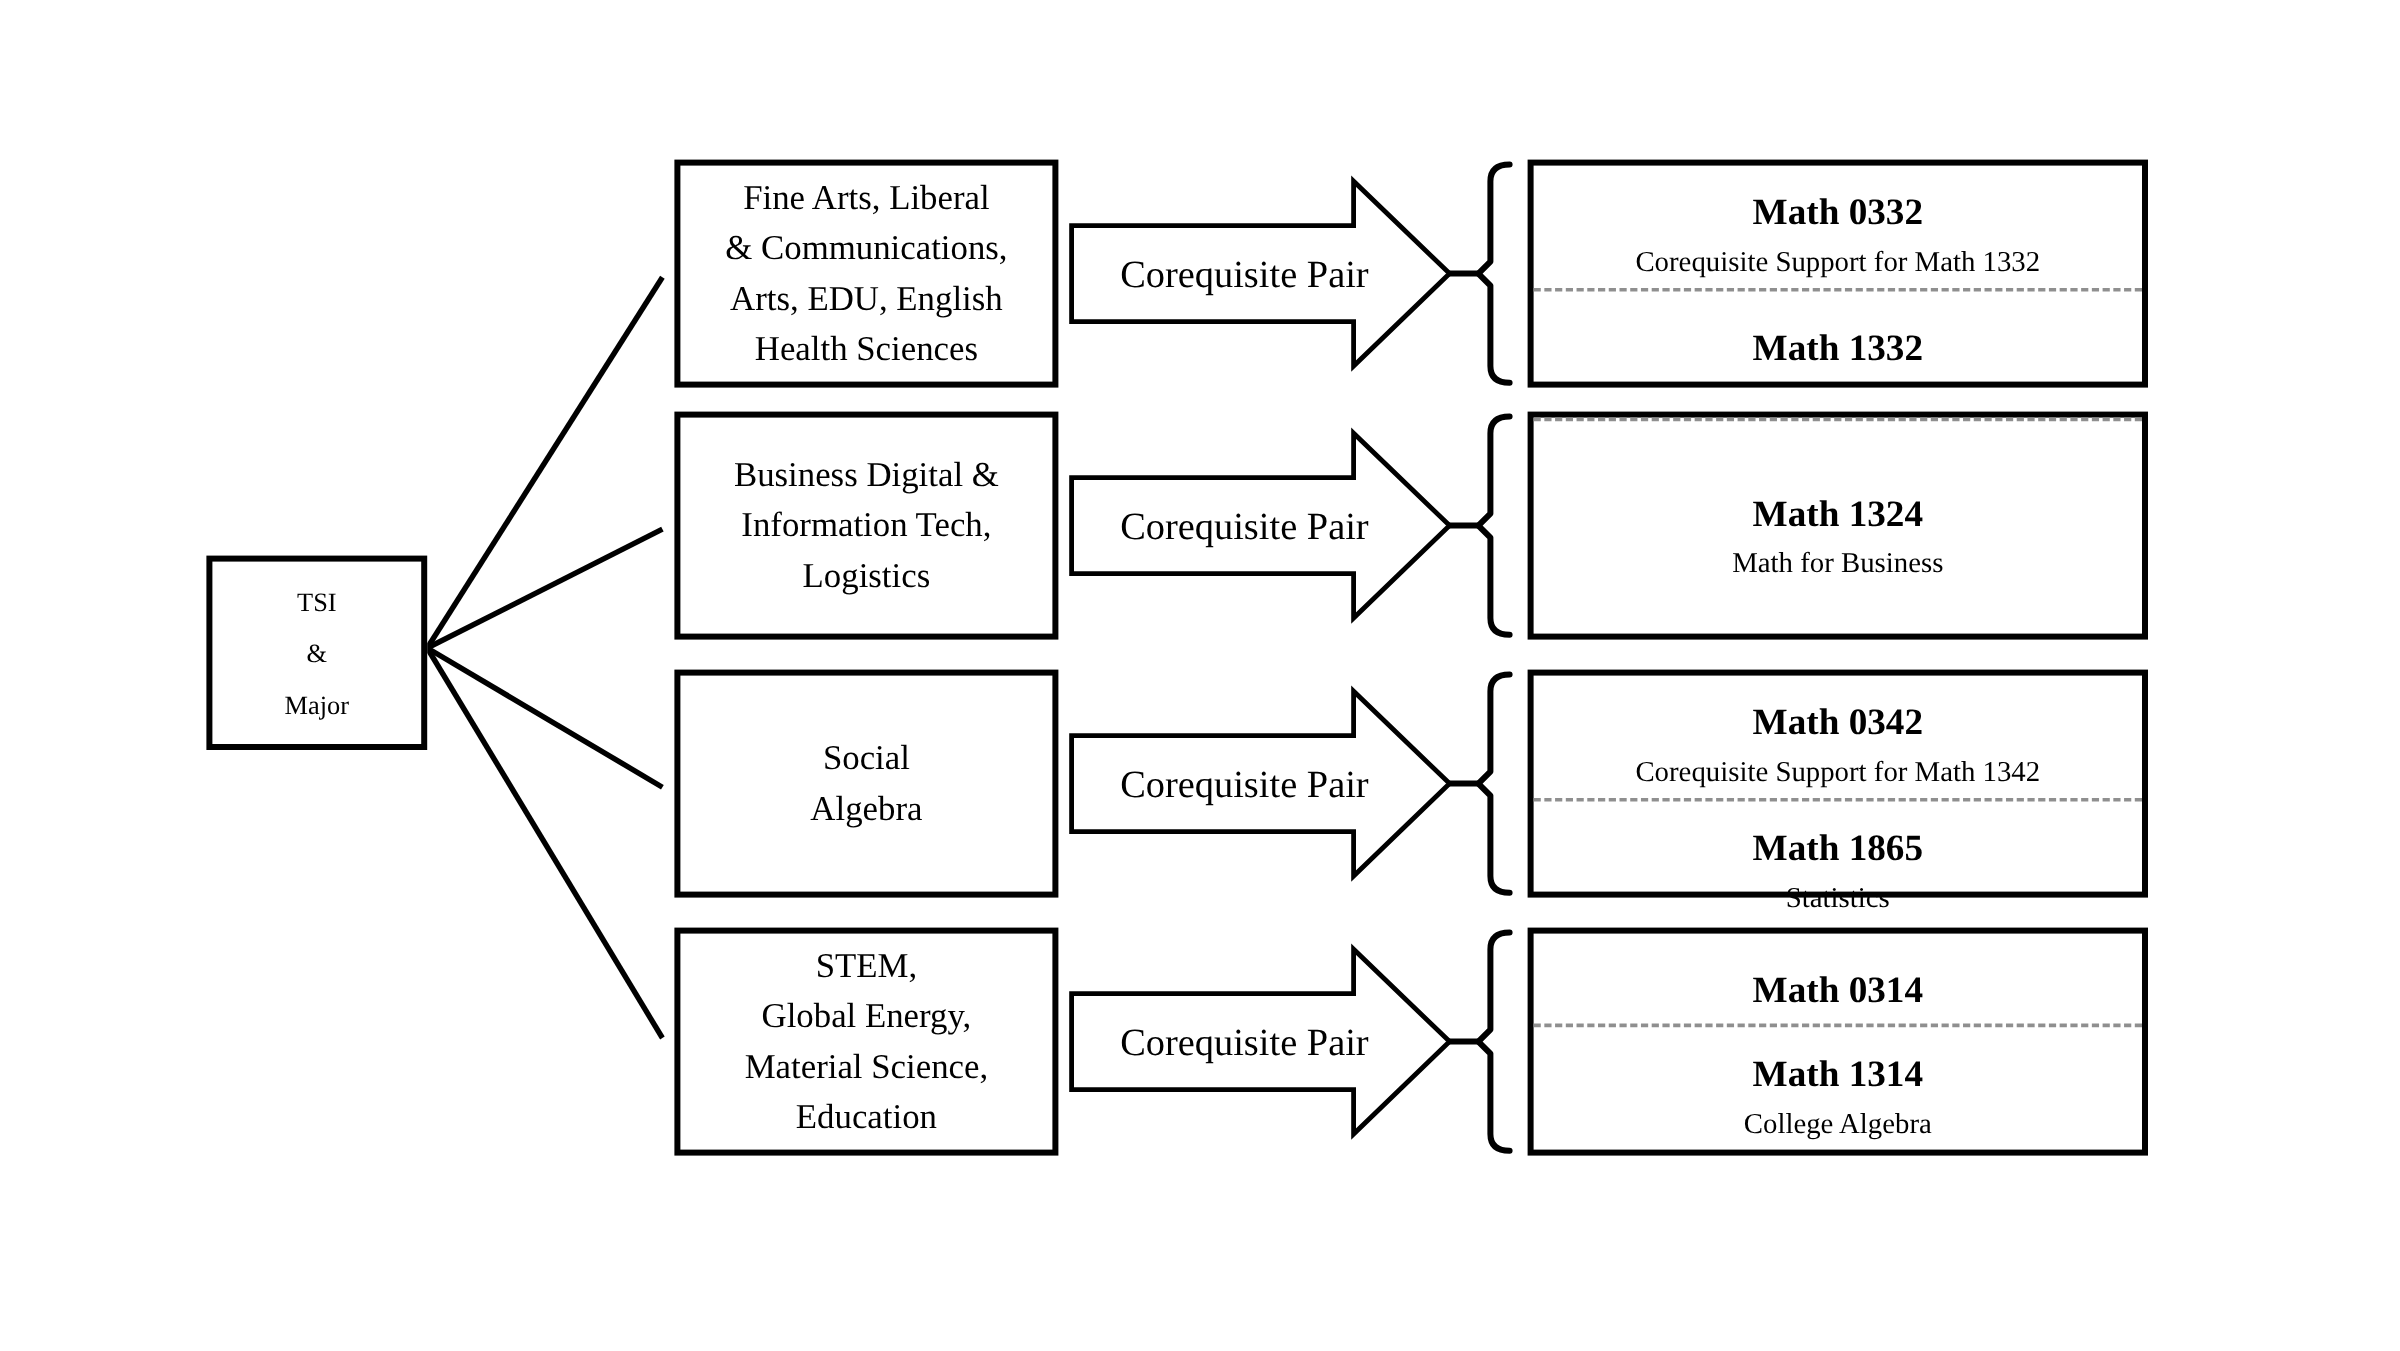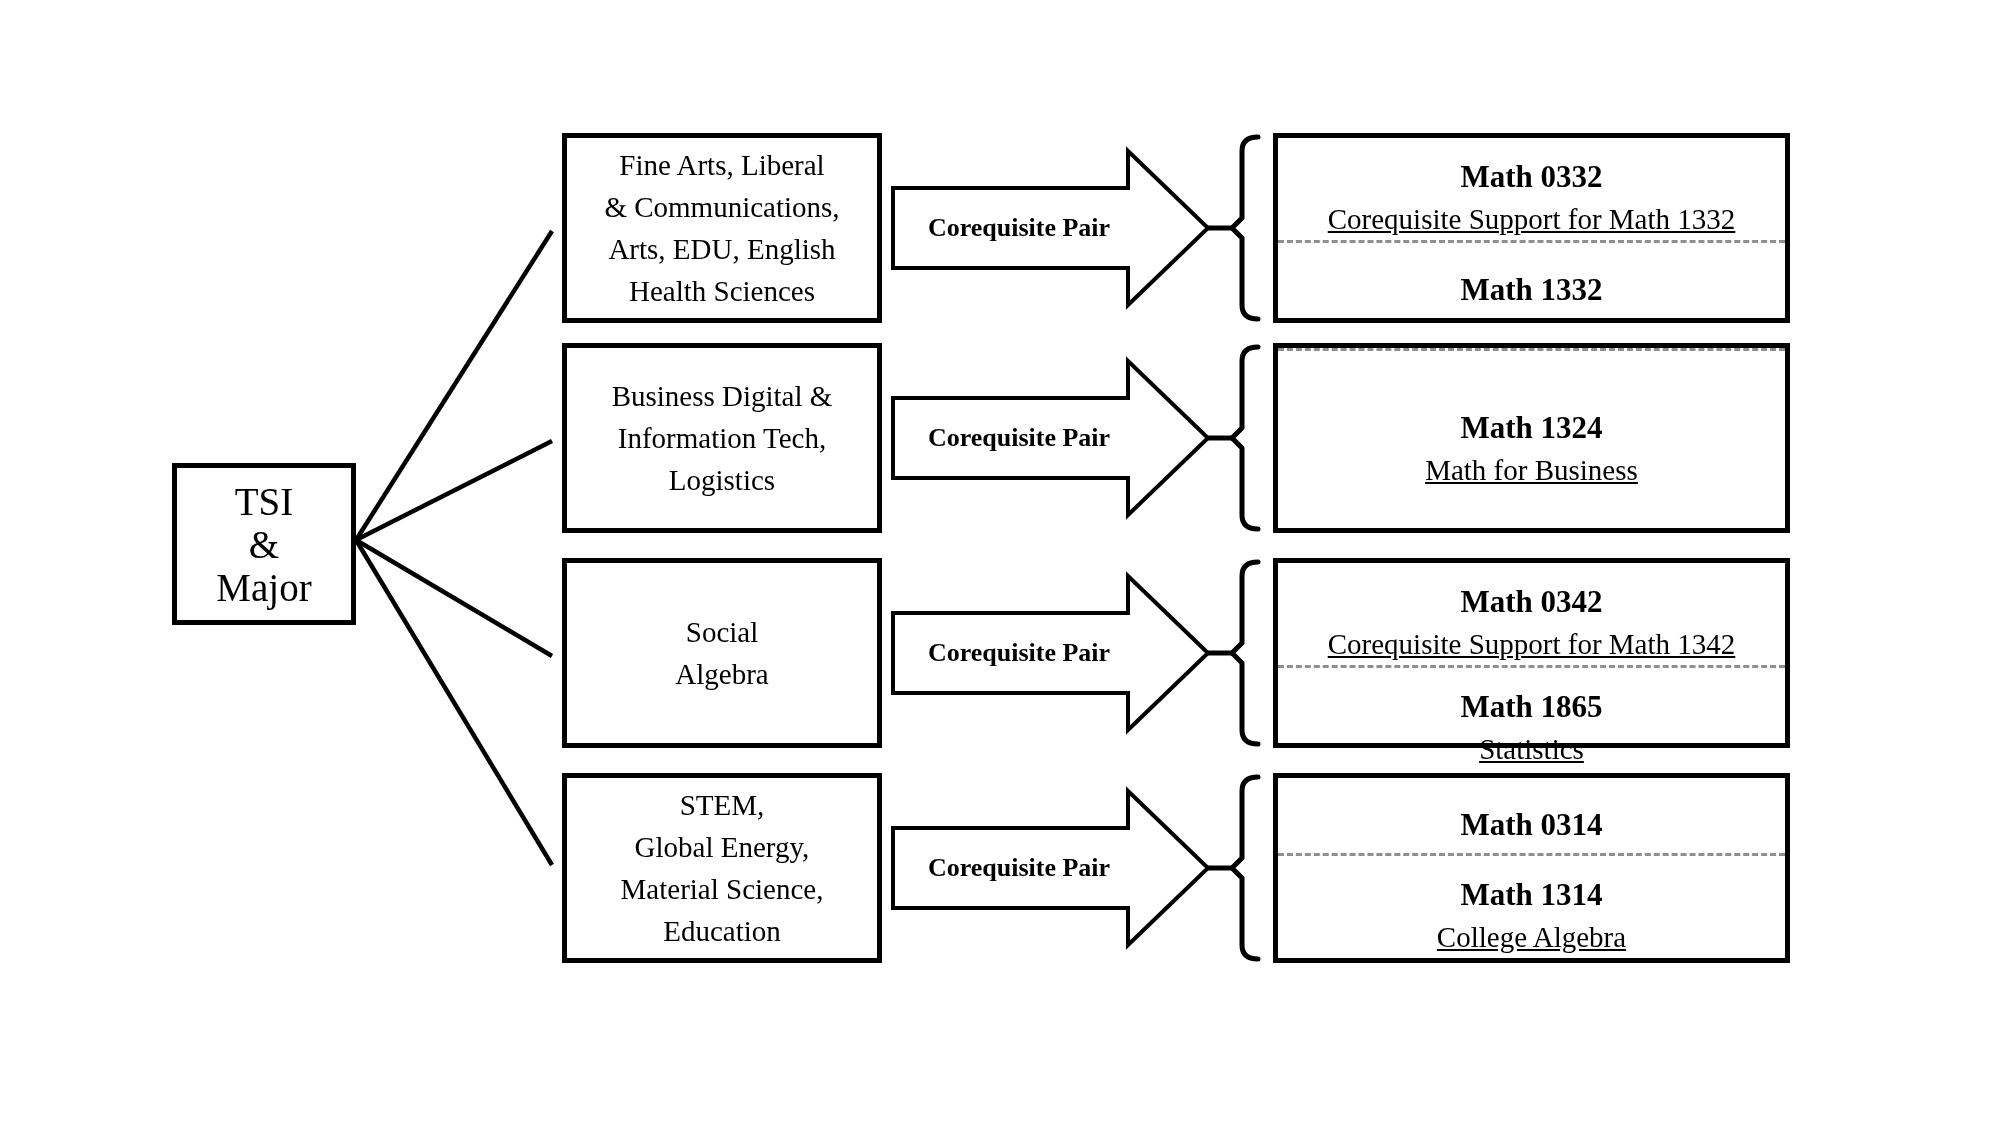--- a/index.html
+++ b/index.html
@@ -10,48 +10,48 @@
     font-family:"Liberation Serif","DejaVu Serif",serif;
     color:#000000;
     overflow:hidden;
   }
   svg.overlay{position:absolute;left:0;top:0;z-index:0;}
   
   .tsi-box{
     position:absolute;left:172px;top:463px;width:184px;height:162px;
     border:5px solid #000;background:#fff;box-sizing:border-box;
     display:flex;flex-direction:column;align-items:center;justify-content:center;
-    font-size:39px;line-height:43px;text-align:center;z-index:1;
+    font-size:22px;line-height:43px;text-align:center;z-index:1;
   }
   
   .cat-box{
     position:absolute;left:550px;width:320px;height:190px;
     border:5px solid #000;background:#fff;box-sizing:border-box;
     display:flex;align-items:center;justify-content:center;
     text-align:center;font-size:29px;line-height:42px;z-index:1;margin-left:12px;
   }
   .cat-line{display:block;}
   
   .arrow-label{
-    position:absolute;left:875px;width:288px;height:42px;
+    position:absolute;left:893px;width:288px;height:42px;
     display:flex;align-items:center;justify-content:center;
-    font-weight:bold;font-size:26px;z-index:2;
+    font-weight:normal;font-size:32px;z-index:2;
   }
   
   .pair-box{
     position:absolute;left:1273px;width:517px;height:190px;
     border:5px solid #000;background:#fff;box-sizing:border-box;
     display:flex;flex-direction:column;z-index:1;text-align:center;
   }
   .pair-half{
     flex:1;display:flex;flex-direction:column;align-items:center;justify-content:center;
     padding-top:18px;
   }
   .course-code{font-weight:bold;font-size:31px;line-height:42px;}
-  .course-title{font-size:29px;line-height:42px;text-decoration:underline;}
+  .course-title{font-size:24px;line-height:42px;}
   .pair-divider{
     height:0;border-top:3px dashed #8f8f8f;width:100%;
   }
 </style>
 </head>
 <body>
 
 <div class="canvas">
 
   <svg class="overlay" width="2000" height="1126" viewBox="0 0 2000 1126">

